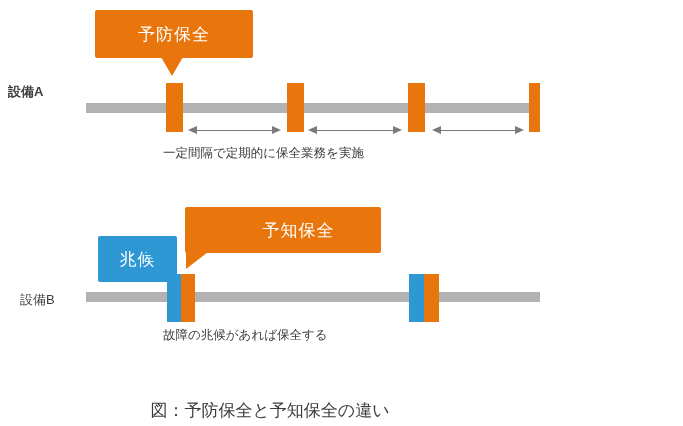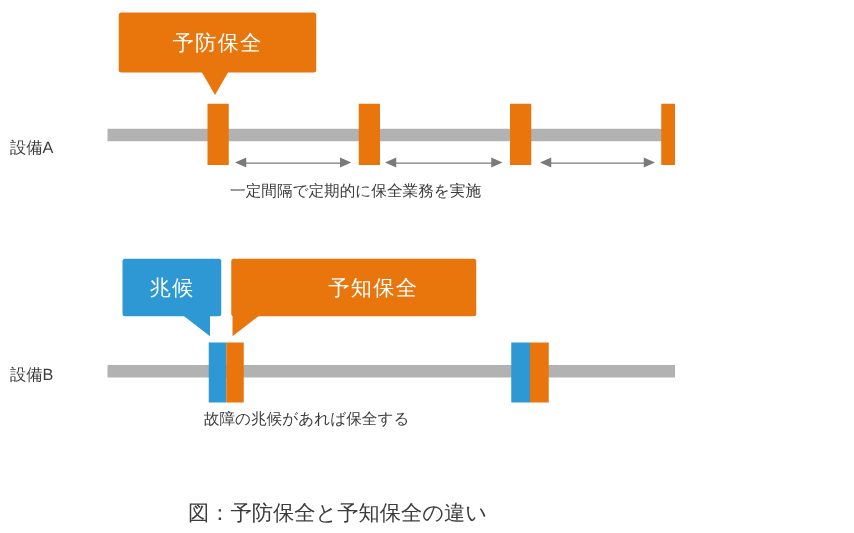--- a/index.html
+++ b/index.html
@@ -12,35 +12,35 @@
   html,body{margin:0;padding:0;background:#ffffff;}
   body{font-family:"Liberation Sans","DejaVu Sans",sans-serif;color:var(--text);}
   .canvas{position:relative;width:540px;height:426px;background:#ffffff;overflow:hidden;}
 
   
   .callout{
     position:absolute;display:flex;align-items:center;justify-content:center;
     color:#ffffff;font-size:17px;letter-spacing:1px;border-radius:2px;
   }
   .callout-orange{background:var(--orange);}
-  .callout-blue{background:var(--blue);}
+  .callout-blue{background:var(--blue);margin-top:29px;}
   .co-a{left:95px;top:10px;width:158px;height:48px;}
   .co-sign{left:98px;top:207px;width:79px;height:46px;}
   .co-b{left:185px;top:207px;width:165px;height:46px;padding-left:31px;}
 
   
   .tail{position:absolute;width:0;height:0;}
   .tail-a{left:161px;top:57px;border-left:11px solid transparent;border-right:11px solid transparent;border-top:19px solid var(--orange);}
   .tail-sign{left:146px;top:252px;border-left:22px solid transparent;border-top:17px solid var(--blue);}
   .tail-b{left:186px;top:252px;border-right:22px solid transparent;border-top:17px solid var(--orange);}
 
   
   .axis-label{position:absolute;font-size:13px;color:var(--text);}
-  .la{left:8px;top:109px;}
-  .lb{left:8px;top:291px;}
+  .la{left:8px;top:83px;font-weight:bold;}
+  .lb{left:20px;top:291px;}
 
   
   .tl-bar{position:absolute;left:86px;width:560px;height:10px;background:var(--timeline);}
   .tl-a{top:103px;}
   .tl-b{top:292px;}
   .tl-head{position:absolute;left:645px;width:0;height:0;
     border-top:16px solid transparent;border-bottom:16px solid transparent;border-left:33px solid var(--timeline);}
   .tl-head-a{top:92px;}
   .tl-head-b{top:281px;}
 
@@ -64,21 +64,21 @@
 
   
   .ctick{position:absolute;top:274px;width:28px;height:48px;display:flex;}
   .ct-1{left:167px;}
   .ct-2{left:409px;width:30px;}
   .ctick .half-blue{flex:1;background:var(--blue);}
   .ctick .half-orange{flex:1;background:var(--orange);}
 
   
   .annotation{position:absolute;font-size:12.5px;color:var(--text);}
-  .an-a{left:163px;top:145px;margin-left:21px;}
+  .an-a{left:163px;top:145px;}
   .an-b{left:163px;top:327px;}
 
   
   .caption{position:absolute;left:0;right:0;top:399px;text-align:center;font-size:17px;color:var(--text);}
 </style>
 </head>
 <body>
 
 <div class="canvas">
 

